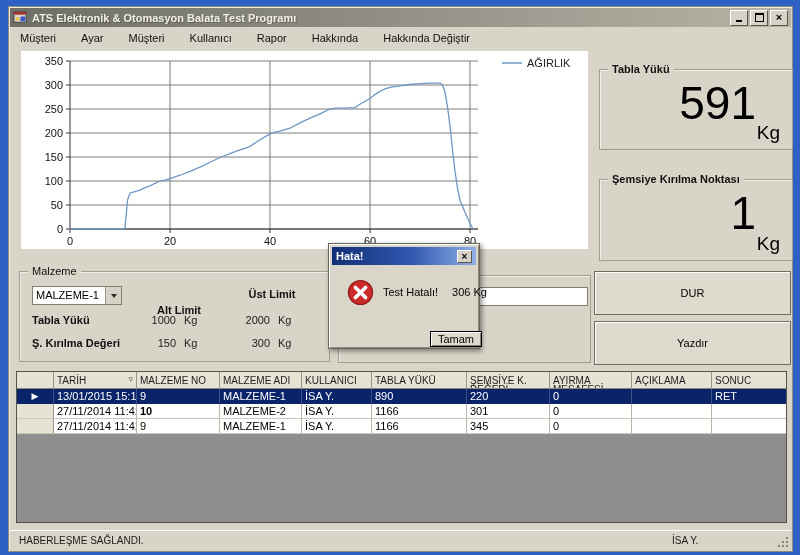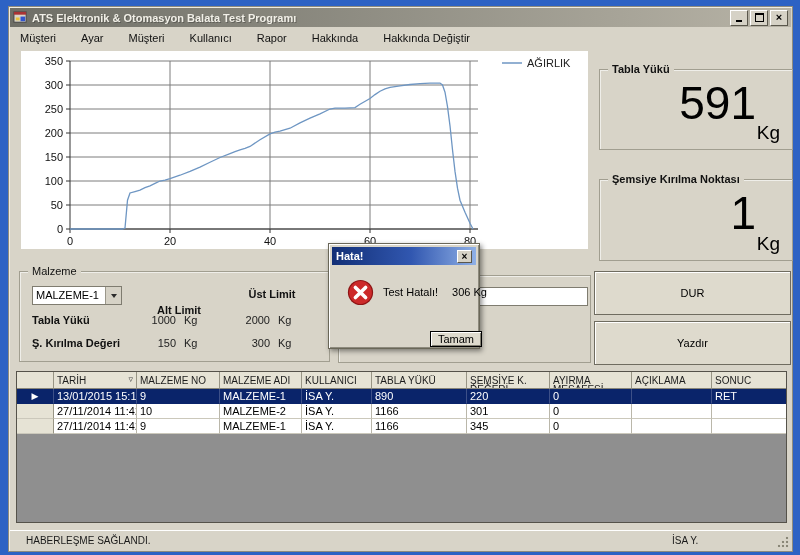--- a/index.html
+++ b/index.html
@@ -56,21 +56,21 @@
   .grid-header .g-cell{background:#e6e3d5;border-right:1px solid #989585;border-bottom:1px solid #8a8779;
           font-size:10px;line-height:9px;padding-top:4px;color:#1c1c1c;white-space:normal;}
   .rowhdr{background:#e6e3d5;border-right:1px solid #989585;display:flex;align-items:center;justify-content:center;}
   .grid-row.selected .g-cell{background:#0a246a;color:#fff;border-right-color:#3d5088;border-bottom-color:#0a246a;}
   .grid-row.selected .rowhdr{background:#0a246a;}
   .sel-arrow{color:#fff;font-size:9px;line-height:1;}
   .sort-glyph{float:right;font-size:9px;color:#4a4a4a;margin-top:-1px;}
   
   .statusbar{position:absolute;left:1px;right:1px;bottom:1px;height:19px;background:#d8d4c8;
              border-top:1px solid #fff;font-size:10px;color:#1a1a1a;display:flex;align-items:center;}
-  .status-left{margin-left:16px;text-align:center;}
+  .status-left{margin-left:9px;text-align:center;}
   .status-right{position:absolute;left:662px;}
   .grip{position:absolute;right:2px;bottom:2px;width:12px;height:12px;
         background-image:radial-gradient(circle at 10px 10px,#8a8778 1px,transparent 1.6px),
                          radial-gradient(circle at 6px 10px,#8a8778 1px,transparent 1.6px),
                          radial-gradient(circle at 10px 6px,#8a8778 1px,transparent 1.6px),
                          radial-gradient(circle at 2px 10px,#8a8778 1px,transparent 1.6px),
                          radial-gradient(circle at 6px 6px,#8a8778 1px,transparent 1.6px),
                          radial-gradient(circle at 10px 2px,#8a8778 1px,transparent 1.6px);}
   
   .dialog{position:absolute;left:328px;top:243px;width:152px;height:106px;background:#d9d5c9;
@@ -242,21 +242,21 @@
           <div class="g-cell" style="width: 70px;">İSA Y.</div>
           <div class="g-cell" style="width: 95px;">890</div>
           <div class="g-cell" style="width: 83px;">220</div>
           <div class="g-cell" style="width: 82px;">0</div>
           <div class="g-cell" style="width: 80px;"></div>
           <div class="g-cell" style="width: 76px;">RET</div>
         </div>
         <div class="grid-row">
           <div class="g-cell rowhdr" style="width: 37px;"></div>
           <div class="g-cell" style="width: 83px;">27/11/2014 11:42</div>
-          <div class="g-cell" style="width: 83px;">10</div>
+          <div class="g-cell" style="width: 83px; font-weight: bold;">10</div>
           <div class="g-cell" style="width: 82px;">MALZEME-2</div>
           <div class="g-cell" style="width: 70px;">İSA Y.</div>
           <div class="g-cell" style="width: 95px;">1166</div>
           <div class="g-cell" style="width: 83px;">301</div>
           <div class="g-cell" style="width: 82px;">0</div>
           <div class="g-cell" style="width: 80px;"></div>
           <div class="g-cell" style="width: 76px;"></div>
         </div>
         <div class="grid-row">
           <div class="g-cell rowhdr" style="width: 37px;"></div>

